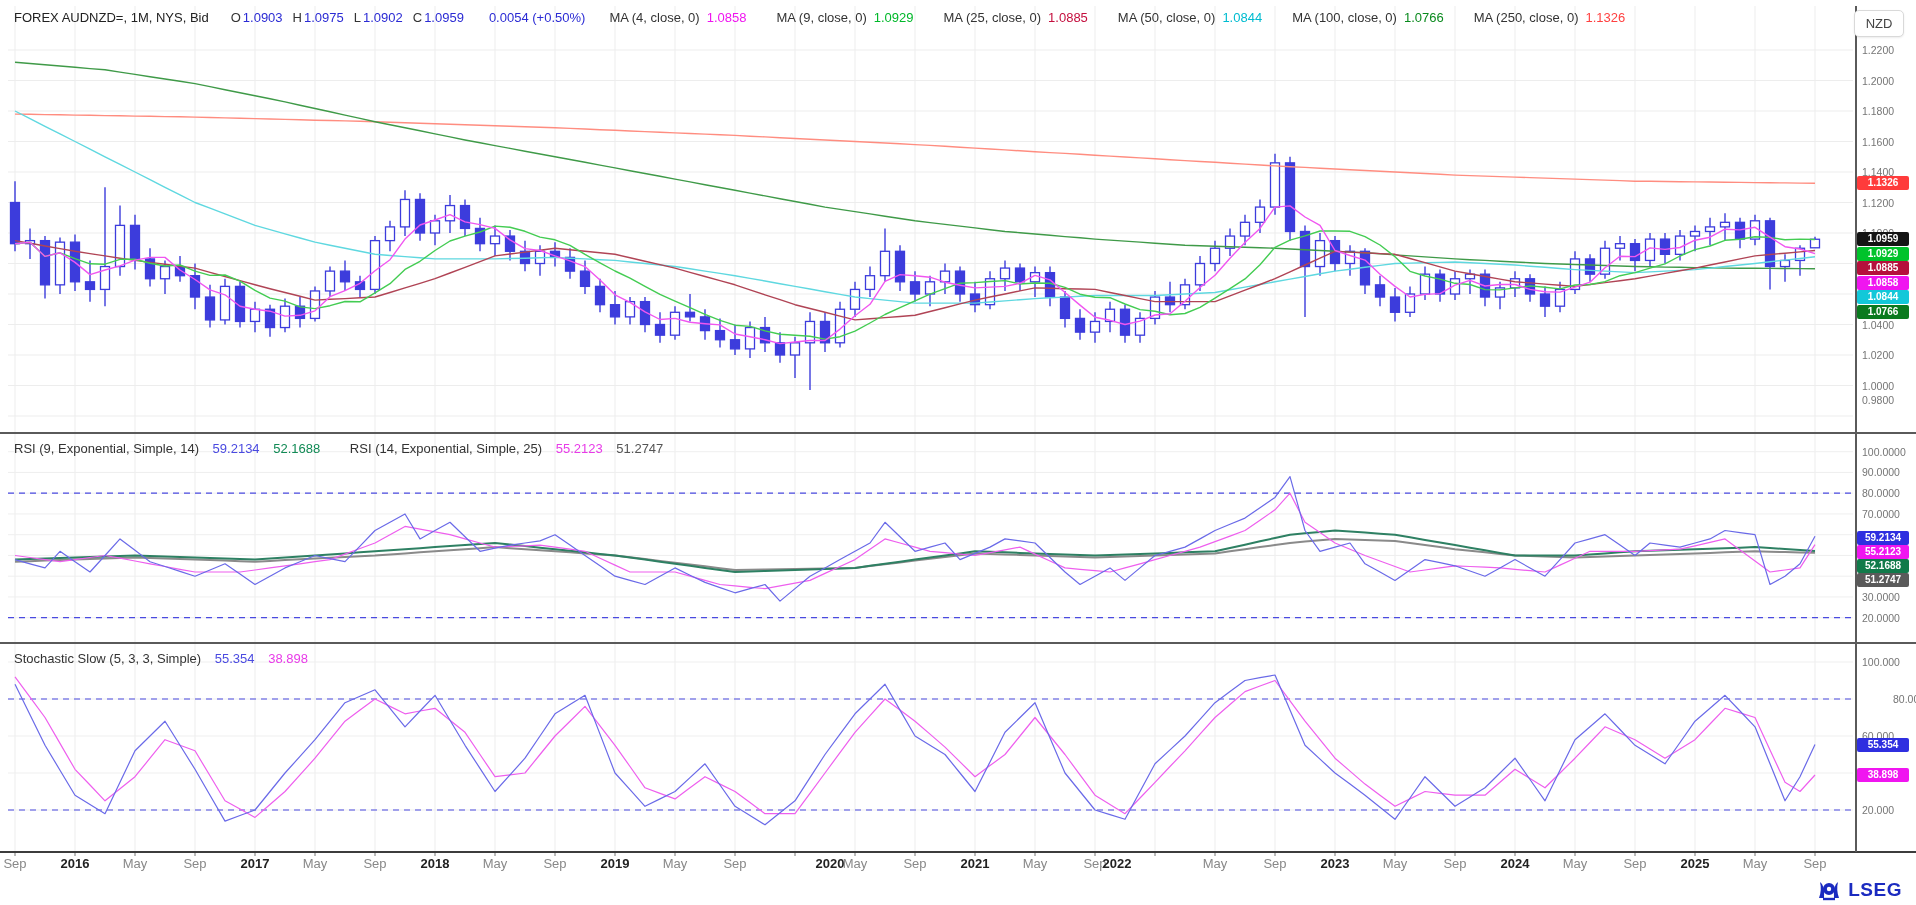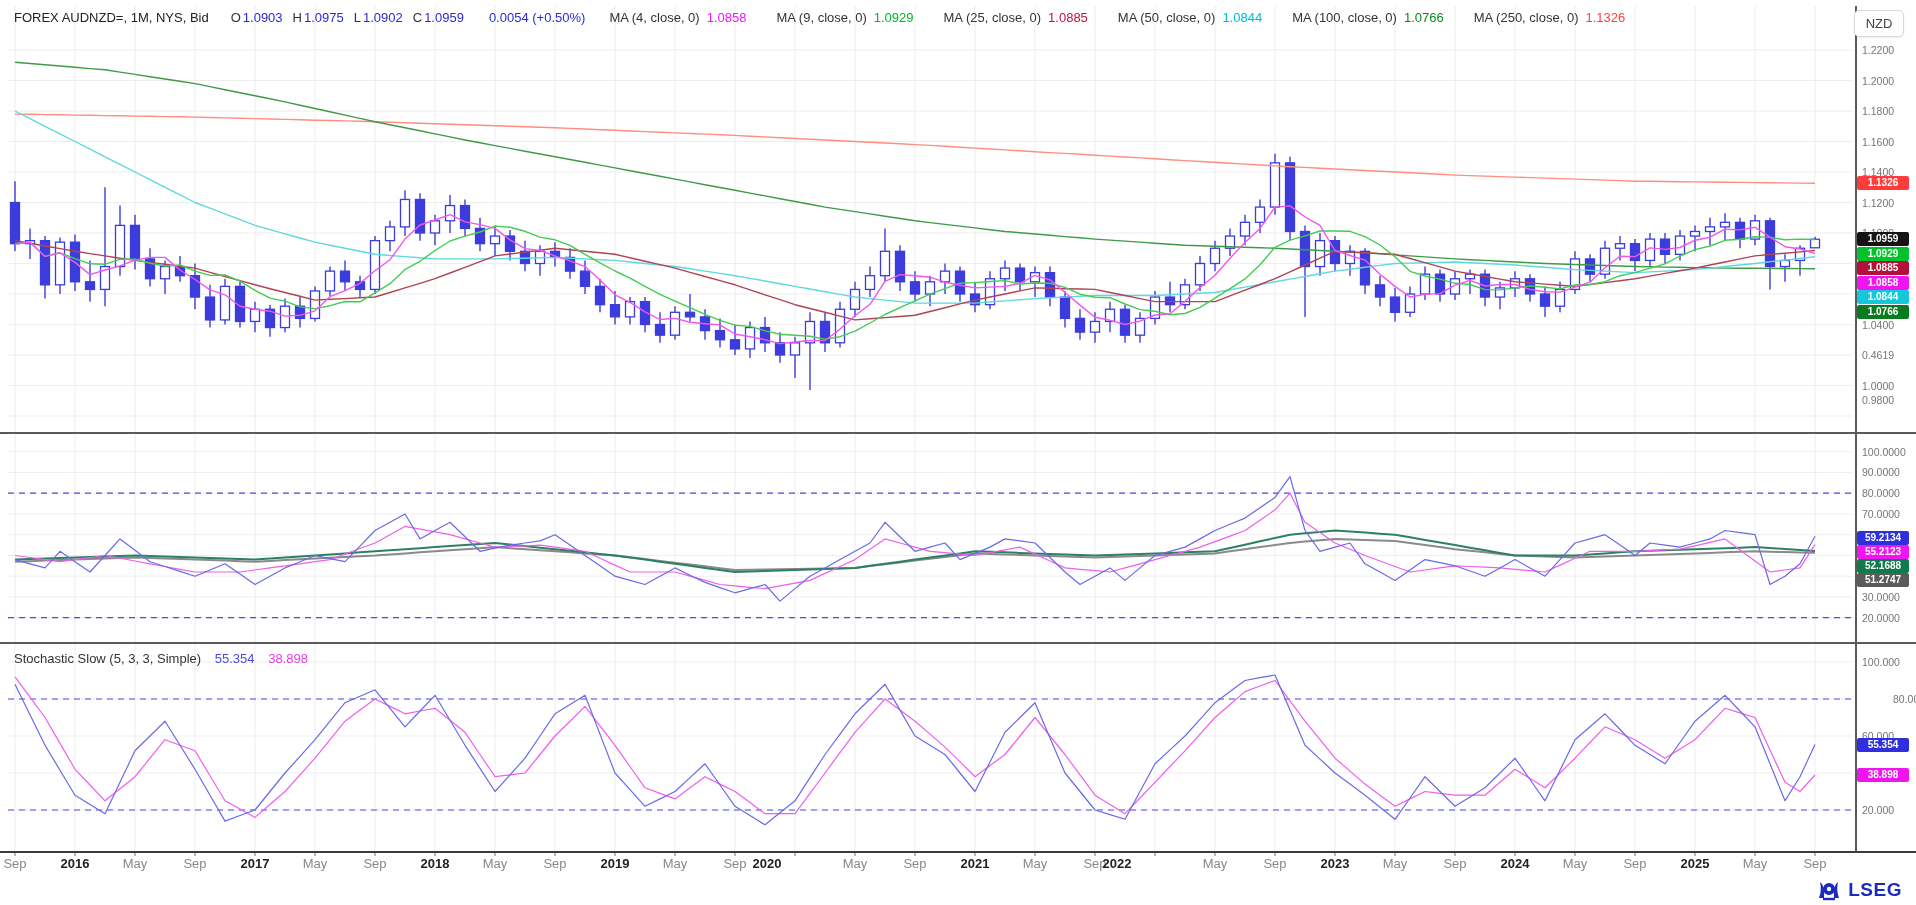--- a/index.html
+++ b/index.html
@@ -39,20 +39,28 @@
 
 <div class="app">
 
   <div class="hdr">
     <span class="title">FOREX AUDNZD=, 1M, NYS, Bid</span>
     <span id="ohlc-group"><span class="grp"><span class="lab">O</span><span class="val">1.0903</span></span><span class="grp"><span class="lab">H</span><span class="val">1.0975</span></span><span class="grp"><span class="lab">L</span><span class="val">1.0902</span></span><span class="grp"><span class="lab">C</span><span class="val">1.0959</span></span></span>
     <span class="chg">0.0054 (+0.50%)</span>
     <span id="ma-group"><span class="ma"><span class="lab">MA (4, close, 0)</span><span class="mv" style="color: rgb(240, 21, 240);">1.0858</span></span><span class="ma"><span class="lab">MA (9, close, 0)</span><span class="mv" style="color: rgb(0, 184, 42);">1.0929</span></span><span class="ma"><span class="lab">MA (25, close, 0)</span><span class="mv" style="color: rgb(196, 15, 62);">1.0885</span></span><span class="ma"><span class="lab">MA (50, close, 0)</span><span class="mv" style="color: rgb(0, 188, 208);">1.0844</span></span><span class="ma"><span class="lab">MA (100, close, 0)</span><span class="mv" style="color: rgb(10, 138, 30);">1.0766</span></span><span class="ma"><span class="lab">MA (250, close, 0)</span><span class="mv" style="color: rgb(255, 64, 64);">1.1326</span></span></span>
   </div>
 
+  <div class="panel-hdr" id="rsi-hdr" style="top:441px;">
+    <span>RSI (9, Exponential, Simple, 14)</span>
+    <span style="color:#4a4ae0;">59.2134</span>
+    <span style="color:#118a55;margin-right:26px;">52.1688</span>
+    <span>RSI (14, Exponential, Simple, 25)</span>
+    <span style="color:#e83be8;">55.2123</span>
+    <span style="color:#555;">51.2747</span>
+  </div>
 
   <div class="panel-hdr" id="stoch-hdr" style="top:651px;">
     <span>Stochastic Slow (5, 3, 3, Simple)</span>
     <span style="color:#4a4ae0;">55.354</span>
     <span style="color:#e83be8;">38.898</span>
   </div>
 
   <svg class="chart" id="chart-svg" width="1916" height="905">
       <line x1="15" y1="6" x2="15" y2="851" stroke="#ededed" stroke-width="1"></line>
       <line x1="75" y1="6" x2="75" y2="851" stroke="#ededed" stroke-width="1"></line>
@@ -407,21 +415,21 @@
       <div class="axlab" style="top: 44px;">1.2200</div>
       <div class="axlab" style="top: 74.5px;">1.2000</div>
       <div class="axlab" style="top: 105px;">1.1800</div>
       <div class="axlab" style="top: 135.5px;">1.1600</div>
       <div class="axlab" style="top: 166px;">1.1400</div>
       <div class="axlab" style="top: 196.5px;">1.1200</div>
       <div class="axlab" style="top: 227px;">1.1000</div>
       <div class="axlab" style="top: 257.5px;">1.0800</div>
       <div class="axlab" style="top: 288px;">1.0600</div>
       <div class="axlab" style="top: 318.5px;">1.0400</div>
-      <div class="axlab" style="top: 349px;">0.4619</div>
+      <div class="axlab" style="top: 349px;">1.0200</div>
       <div class="axlab" style="top: 379.5px;">1.0000</div>
       <div class="axlab" style="top: 394px;">0.9800</div>
       <div class="axlab" style="top: 445.7px;">100.0000</div>
       <div class="axlab" style="top: 466.45px;">90.0000</div>
       <div class="axlab" style="top: 487.2px;">80.0000</div>
       <div class="axlab" style="top: 507.95px;">70.0000</div>
       <div class="axlab" style="top: 528.7px;">60.0000</div>
       <div class="axlab" style="top: 549.45px;">50.0000</div>
       <div class="axlab" style="top: 570.2px;">40.0000</div>
       <div class="axlab" style="top: 590.95px;">30.0000</div>
@@ -452,21 +460,21 @@
       <div class="xlab" style="left: 195px;">Sep</div>
       <div class="xlab year" style="left: 255px;">2017</div>
       <div class="xlab" style="left: 315px;">May</div>
       <div class="xlab" style="left: 375px;">Sep</div>
       <div class="xlab year" style="left: 435px;">2018</div>
       <div class="xlab" style="left: 495px;">May</div>
       <div class="xlab" style="left: 555px;">Sep</div>
       <div class="xlab year" style="left: 615px;">2019</div>
       <div class="xlab" style="left: 675px;">May</div>
       <div class="xlab" style="left: 735px;">Sep</div>
-      <div class="xlab year" style="left: 767px;">2020</div>
+      <div class="xlab year" style="left: 830px;">2020</div>
       <div class="xlab" style="left: 855px;">May</div>
       <div class="xlab" style="left: 915px;">Sep</div>
       <div class="xlab year" style="left: 975px;">2021</div>
       <div class="xlab" style="left: 1035px;">May</div>
       <div class="xlab" style="left: 1095px;">Sep</div>
       <div class="xlab year" style="left: 1117px;">2022</div>
       <div class="xlab" style="left: 1215px;">May</div>
       <div class="xlab" style="left: 1275px;">Sep</div>
       <div class="xlab year" style="left: 1335px;">2023</div>
       <div class="xlab" style="left: 1395px;">May</div>

